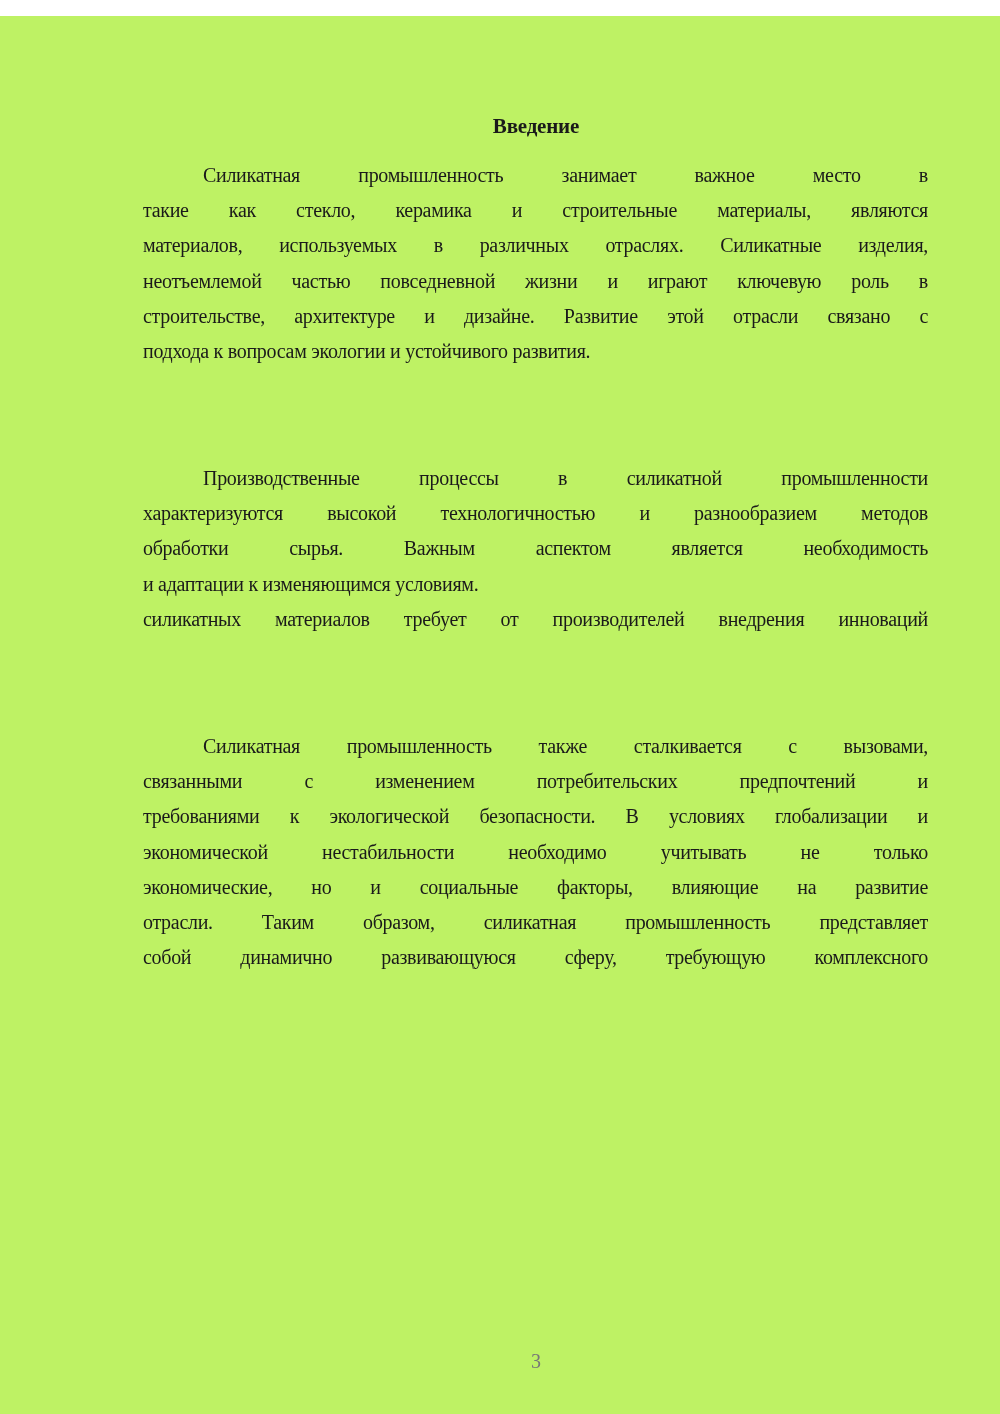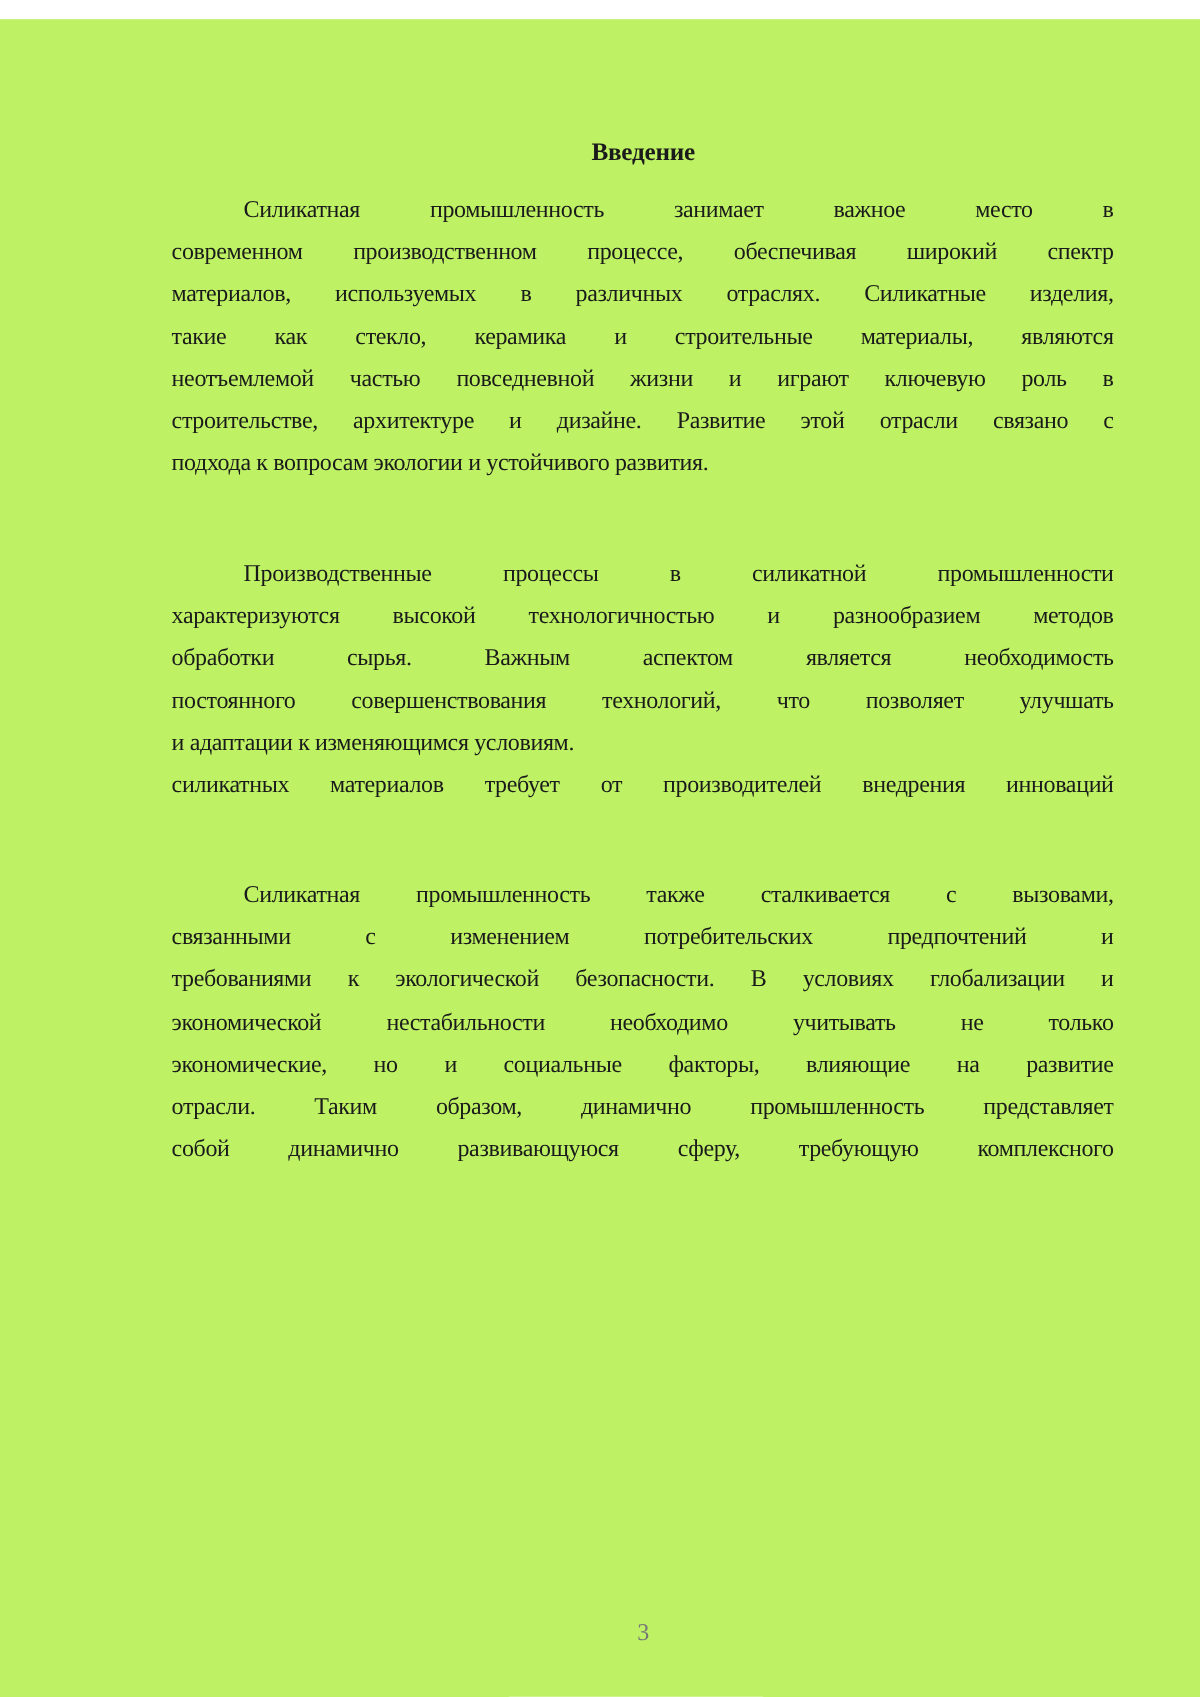--- a/index.html
+++ b/index.html
@@ -64,42 +64,40 @@
   </style>
 </head>
 <body>
 
 <div class="page">
 
   <div class="title">Введение</div>
 
   <div class="content para1">
     <div class="line first">Силикатная промышленность занимает важное место в</div>
-    <div class="line">современном производственном процессе, обеспечивая широкий спектр</div>
+    <div class="line">такие как стекло, керамика и строительные материалы, являются</div>
     <div class="line">материалов, используемых в различных отраслях. Силикатные изделия,</div>
-    <div class="line">такие как стекло, керамика и строительные материалы, являются</div>
     <div class="line">неотъемлемой частью повседневной жизни и играют ключевую роль в</div>
     <div class="line">строительстве, архитектуре и дизайне. Развитие этой отрасли связано с</div>
     <div class="line last">подхода к вопросам экологии и устойчивого развития.</div>
   </div>
 
   <div class="content para2">
     <div class="line first">Производственные процессы в силикатной промышленности</div>
     <div class="line">характеризуются высокой технологичностью и разнообразием методов</div>
     <div class="line">обработки сырья. Важным аспектом является необходимость</div>
-    <div class="line">постоянного совершенствования технологий, что позволяет улучшать</div>
     <div class="line last">и адаптации к изменяющимся условиям.</div>
     <div class="line">силикатных материалов требует от производителей внедрения инноваций</div>
   </div>
 
   <div class="content para3">
     <div class="line first">Силикатная промышленность также сталкивается с вызовами,</div>
     <div class="line">связанными с изменением потребительских предпочтений и</div>
     <div class="line">требованиями к экологической безопасности. В условиях глобализации и</div>
     <div class="line">экономической нестабильности необходимо учитывать не только</div>
     <div class="line">экономические, но и социальные факторы, влияющие на развитие</div>
-    <div class="line">отрасли. Таким образом, динамично промышленность представляет</div>
+    <div class="line">отрасли. Таким образом, силикатная промышленность представляет</div>
     <div class="line">собой динамично развивающуюся сферу, требующую комплексного</div>
   </div>
 
   <div class="page-number">3</div>
 
 </div>
 
 </body></html>

